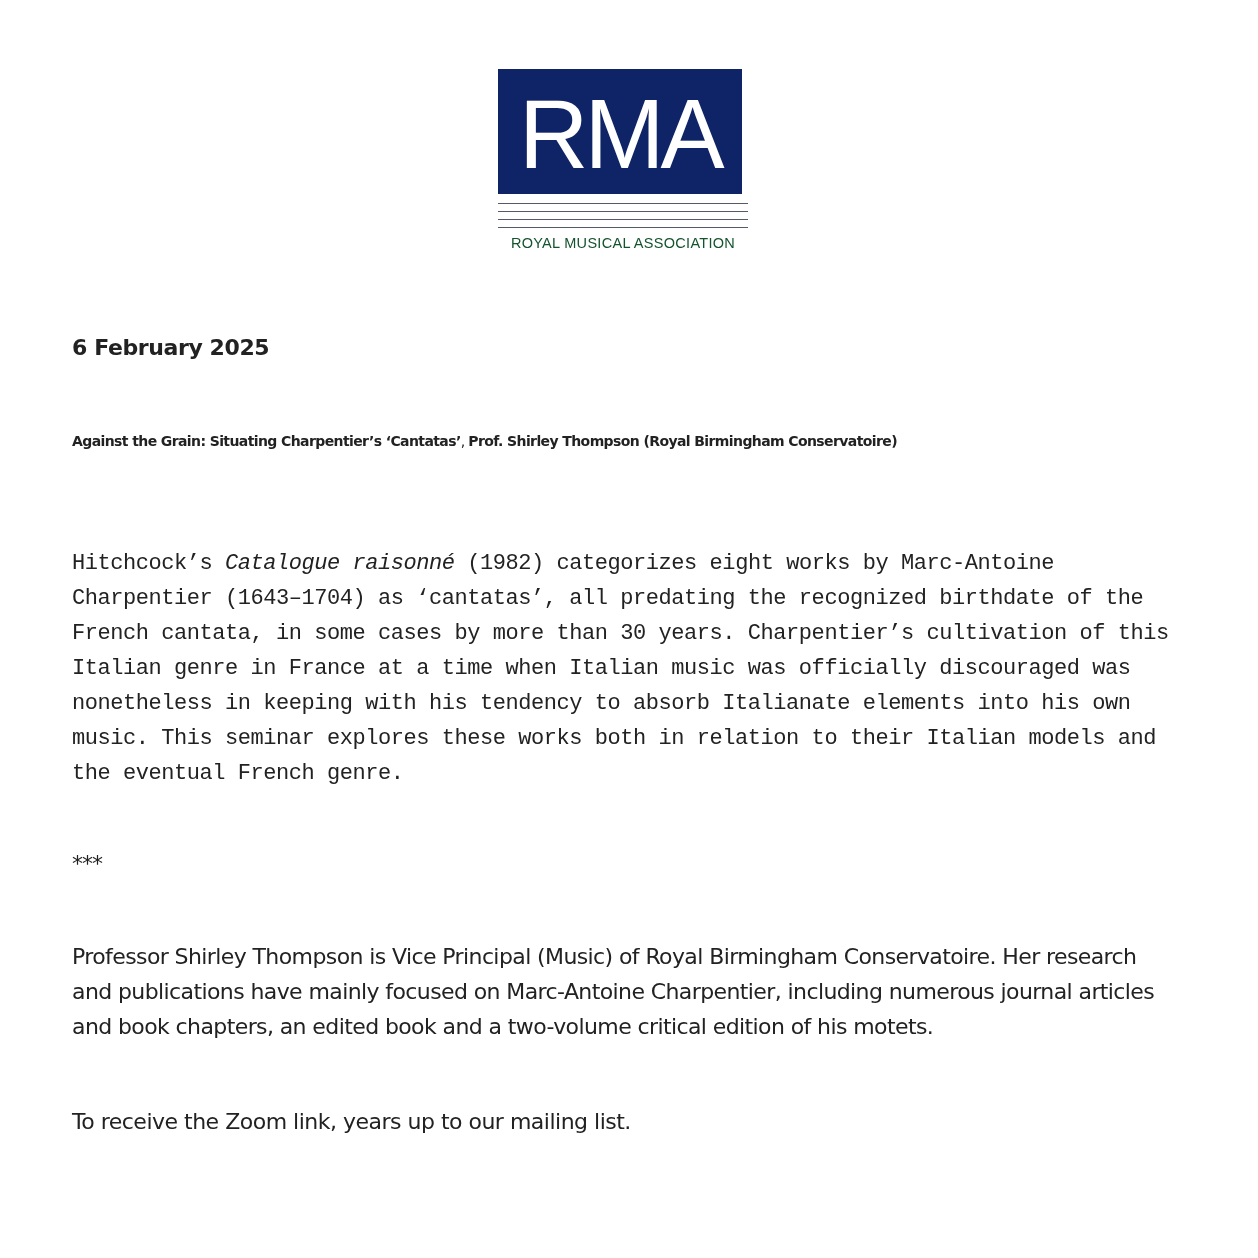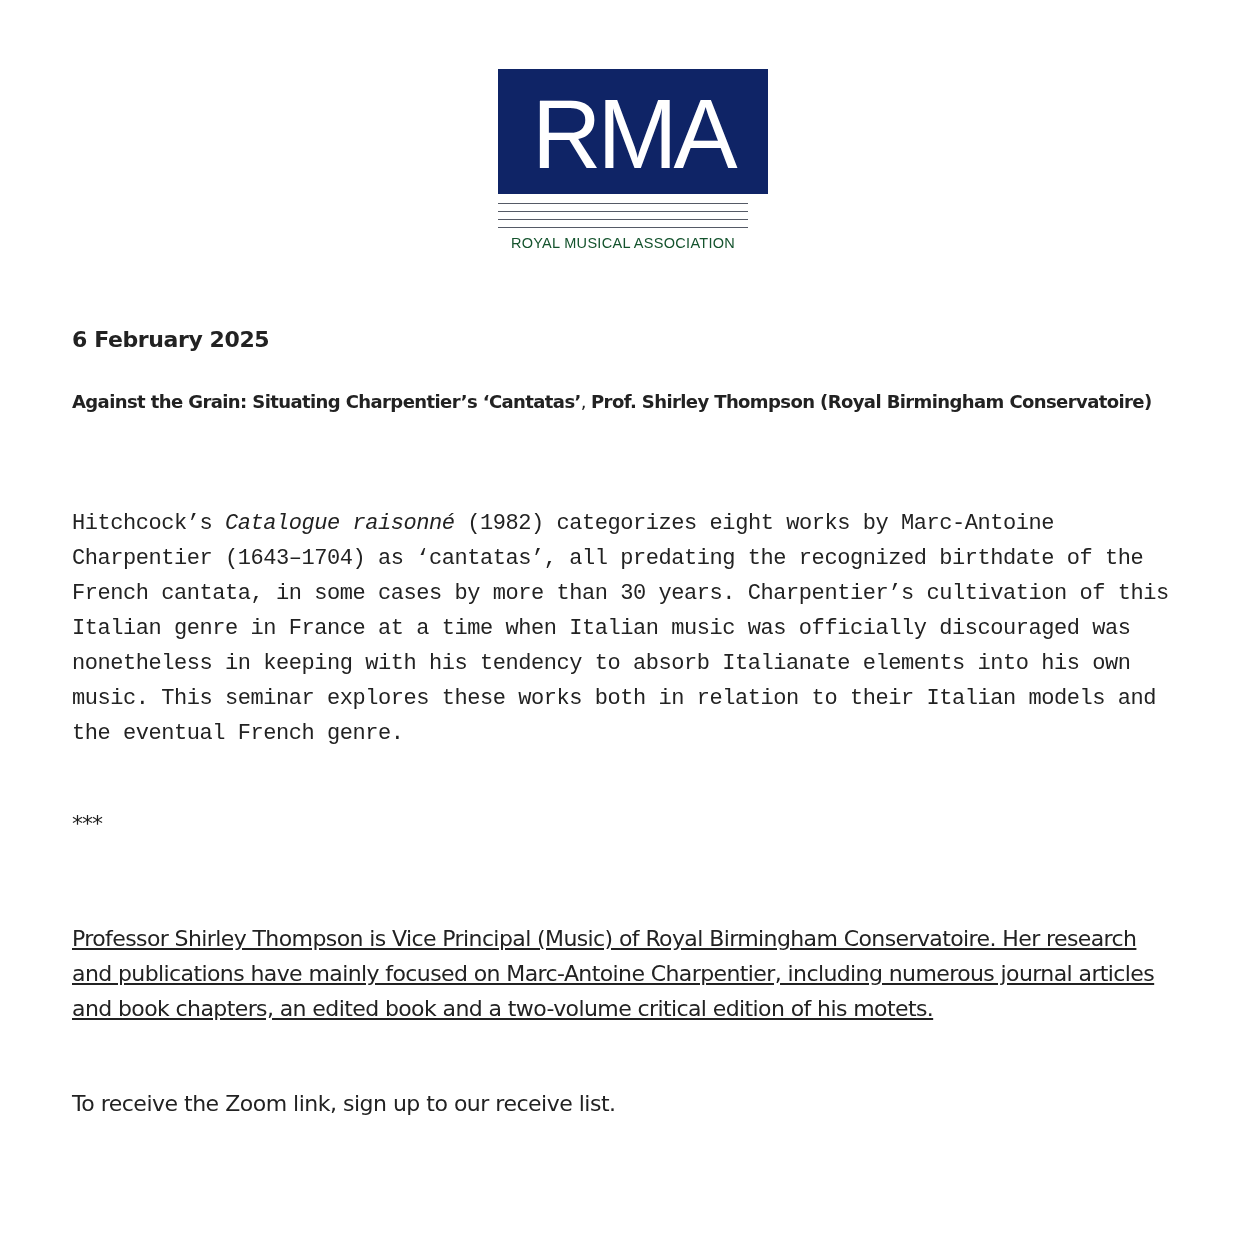--- a/index.html
+++ b/index.html
@@ -15,21 +15,21 @@
       font-family: "DejaVu Sans", sans-serif;
       color: #222222;
     }
     .logo {
       position: absolute;
       left: 498px;
       top: 69px;
       width: 250px;
     }
     .logo-box {
-      width: 270px;
+      width: 244px;
       height: 125px;
       background: #0f2466;
       display: flex;
       align-items: center;
       justify-content: center;
     }
     .logo-letters {
       color: #ffffff;
       font-family: "Liberation Sans", sans-serif;
       font-size: 98px;
@@ -52,51 +52,50 @@
       font-size: 14.5px;
       color: #14532d;
       letter-spacing: 0.3px;
       text-align: center;
       margin-top: 6px;
       white-space: nowrap;
     }
     .content {
       position: absolute;
       left: 72px;
-      top: 322px;
+      top: 330px;
       width: 1110px;
       font-size: 22px;
       line-height: 35px;
     }
     .date {
       font-weight: bold;
       letter-spacing: -0.4px;
     }
     .time {
       letter-spacing: -0.4px;
     }
     .title {
-      margin-top: 27px;
+      margin-top: 59px;
       font-weight: bold;
       letter-spacing: -0.6px;
-      font-size: 18px;
+      font-size: 14px;
     }
     .abstract {
       margin-top: 87px;
       letter-spacing: -0.45px;
       font-family: Liberation Mono, monospace;
     }
     .separator {
       margin-top: 55px;
       letter-spacing: -1px;
     }
     .bio {
-      margin-top: 80px;
+      margin-top: 58px;
       letter-spacing: -0.6px;
-      text-decoration: underline;
     }
     .signup {
       margin-top: 60px;
       letter-spacing: -0.5px;
     }
     p { margin: 0; }
     em { font-style: italic; }
   </style>
 </head>
 <body>
@@ -118,14 +117,14 @@
   <p class="date">6 February 2025</p>
 
   <p class="title"><span>Against the Grain: Situating Charpentier’s ‘Cantatas’</span><span style="font-weight:normal">, </span><span>Prof. Shirley Thompson (Royal Birmingham Conservatoire)</span></p>
 
   <p class="abstract"><span>Hitchcock’s </span><em>Catalogue raisonné</em><span> (1982) categorizes eight works by Marc-Antoine Charpentier (1643–1704) as ‘cantatas’, all predating the recognized birthdate of the French cantata, in some cases by more than 30 years. Charpentier’s cultivation of this Italian genre in France at a time when Italian music was officially discouraged was nonetheless in keeping with his tendency to absorb Italianate elements into his own music. This seminar explores these works both in relation to their Italian models and the eventual French genre.</span></p>
 
   <p class="separator">***</p>
 
   <p class="bio">Professor Shirley Thompson is Vice Principal (Music) of Royal Birmingham Conservatoire. Her research and publications have mainly focused on Marc-Antoine Charpentier, including numerous journal articles and book chapters, an edited book and a two-volume critical edition of his motets.</p>
 
-  <p class="signup">To receive the Zoom link, sign up to our receive list.</p>
+  <p class="signup">To receive the Zoom link, years up to our mailing list.</p>
 </div>
 
 </body></html>

